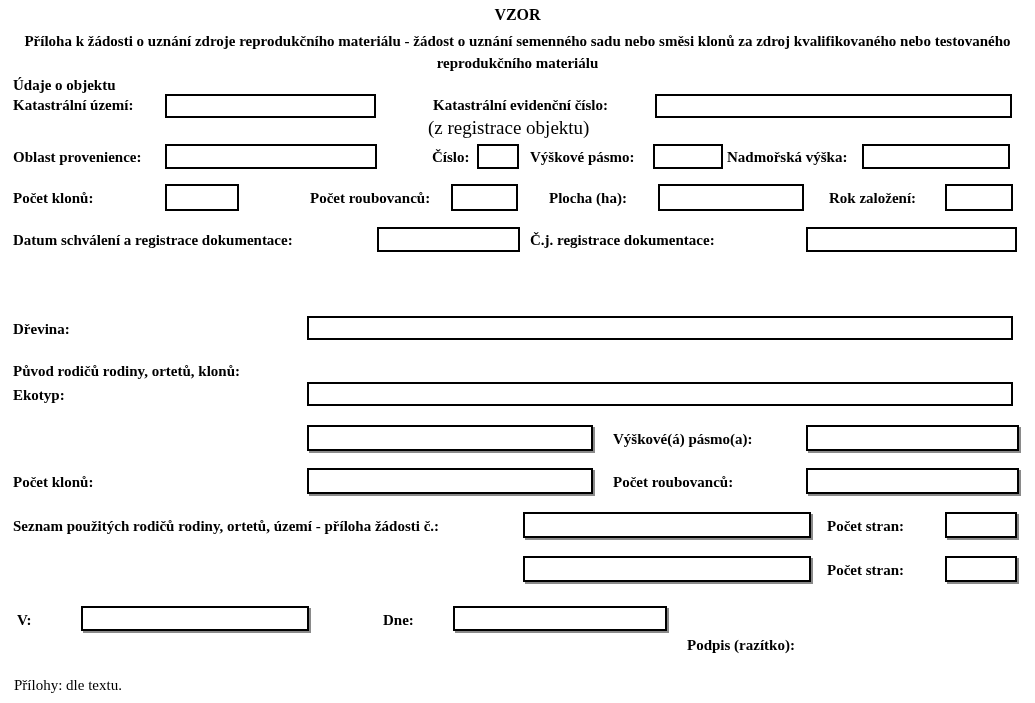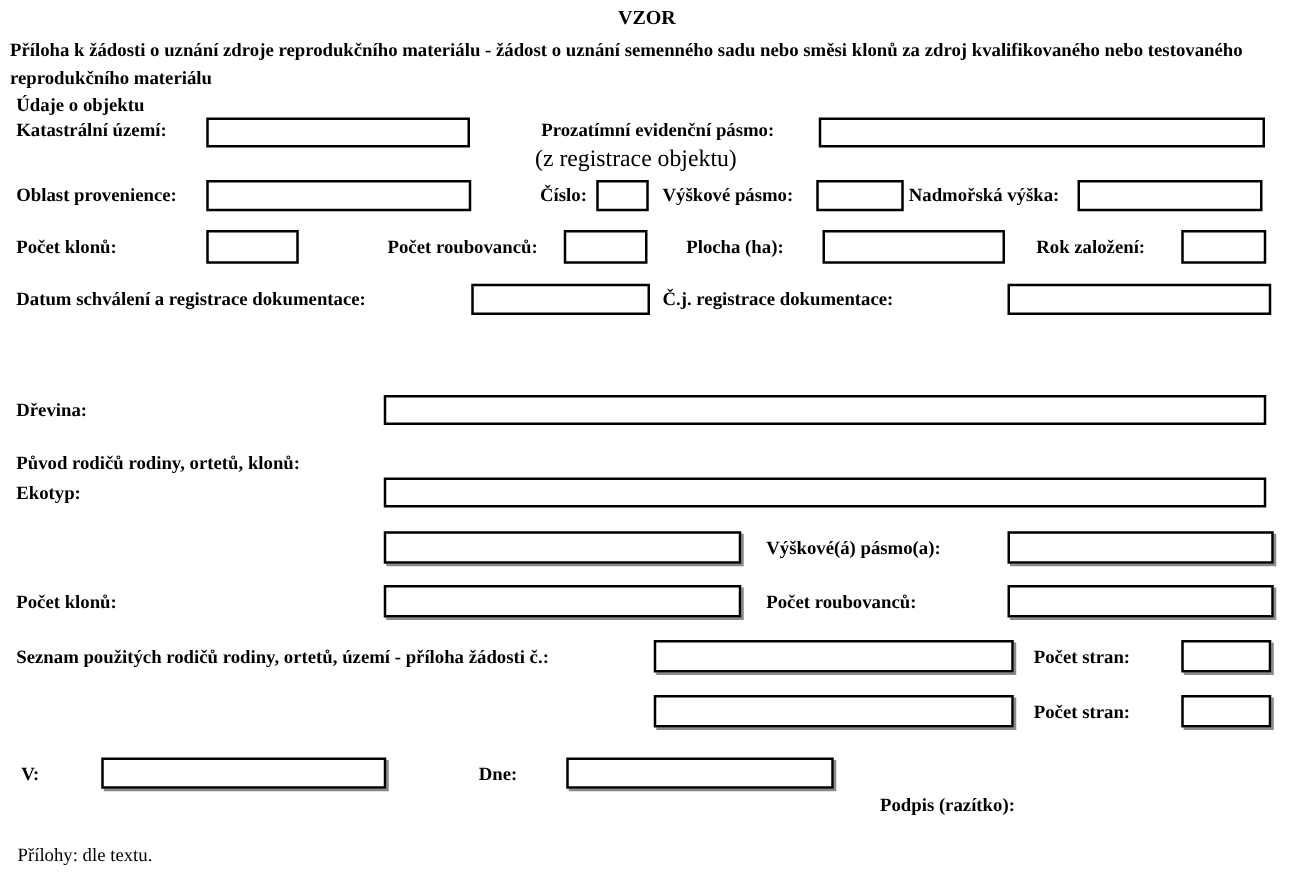--- a/index.html
+++ b/index.html
@@ -9,21 +9,21 @@
     background:#fff;color:#000;
     font-family:"Liberation Serif", serif;
     overflow:hidden;
   }
   .title{
     position:absolute;left:0;right:0;top:6px;
     text-align:center;font-weight:bold;font-size:16px;
   }
   .subtitle{
     position:absolute;left:0;right:0;top:30px;
-    padding:0 8px;text-align:left;
+    padding:0 8px;text-align:center;
     font-weight:bold;font-size:15px;line-height:22px;
   }
   .lbl{
     position:absolute;white-space:nowrap;
     font-weight:bold;font-size:15px;line-height:17px;
   }
   .reg{
     position:absolute;white-space:nowrap;
     font-weight:normal;font-size:19px;line-height:17px;
   }
@@ -47,21 +47,21 @@
 <div class="page">
 
   <div class="title">VZOR</div>
   <div class="subtitle">Příloha k žádosti o uznání zdroje reprodukčního materiálu - žádost o uznání semenného sadu nebo směsi klonů za zdroj kvalifikovaného nebo testovaného reprodukčního materiálu</div>
 
   <span class="lbl" style="left:13px;top:77px">Údaje o objektu</span>
 
   <span class="lbl" style="left:13px;top:97px">Katastrální území:</span>
   <input type="text" class="box" style="left: 165px; top: 94px; width: 211px; height: 24px;" value="">
 
-  <span class="lbl" style="left:433px;top:97px">Prozatímní evidenční pásmo:</span>
+  <span class="lbl" style="left:433px;top:97px">Katastrální evidenční číslo:</span>
   <input type="text" class="box" style="left: 655px; top: 94px; width: 357px; height: 24px;" value="">
   <span class="reg" style="left:428px;top:119px">(z registrace objektu)</span>
 
   <span class="lbl" style="left:13px;top:149px">Oblast provenience:</span>
   <input type="text" class="box" style="left: 165px; top: 144px; width: 212px; height: 25px;" value="">
 
   <span class="lbl" style="left:432px;top:149px">Číslo:</span>
   <input type="text" class="box" style="left: 477px; top: 144px; width: 42px; height: 25px;" value="">
 
   <span class="lbl" style="left:530px;top:149px">Výškové pásmo:</span>
@@ -116,17 +116,17 @@
   <input type="text" class="box sh" style="left: 523px; top: 556px; width: 288px; height: 26px;" value="">
   <span class="lbl" style="left:827px;top:562px">Počet stran:</span>
   <input type="text" class="box sh" style="left: 945px; top: 556px; width: 72px; height: 26px;" value="">
 
   <span class="lbl" style="left:17px;top:612px">V:</span>
   <input type="text" class="box sh" style="left: 81px; top: 606px; width: 228px; height: 25px;" value="">
 
   <span class="lbl" style="left:383px;top:612px">Dne:</span>
   <input type="text" class="box sh" style="left: 453px; top: 606px; width: 214px; height: 25px;" value="">
 
-  <span class="lbl" style="left:704px;top:637px">Podpis (razítko):</span>
+  <span class="lbl" style="left:687px;top:637px">Podpis (razítko):</span>
 
   <span class="sans" style="left:14px;top:677px">Přílohy: dle textu.</span>
 
 </div>
 
 </body></html>

